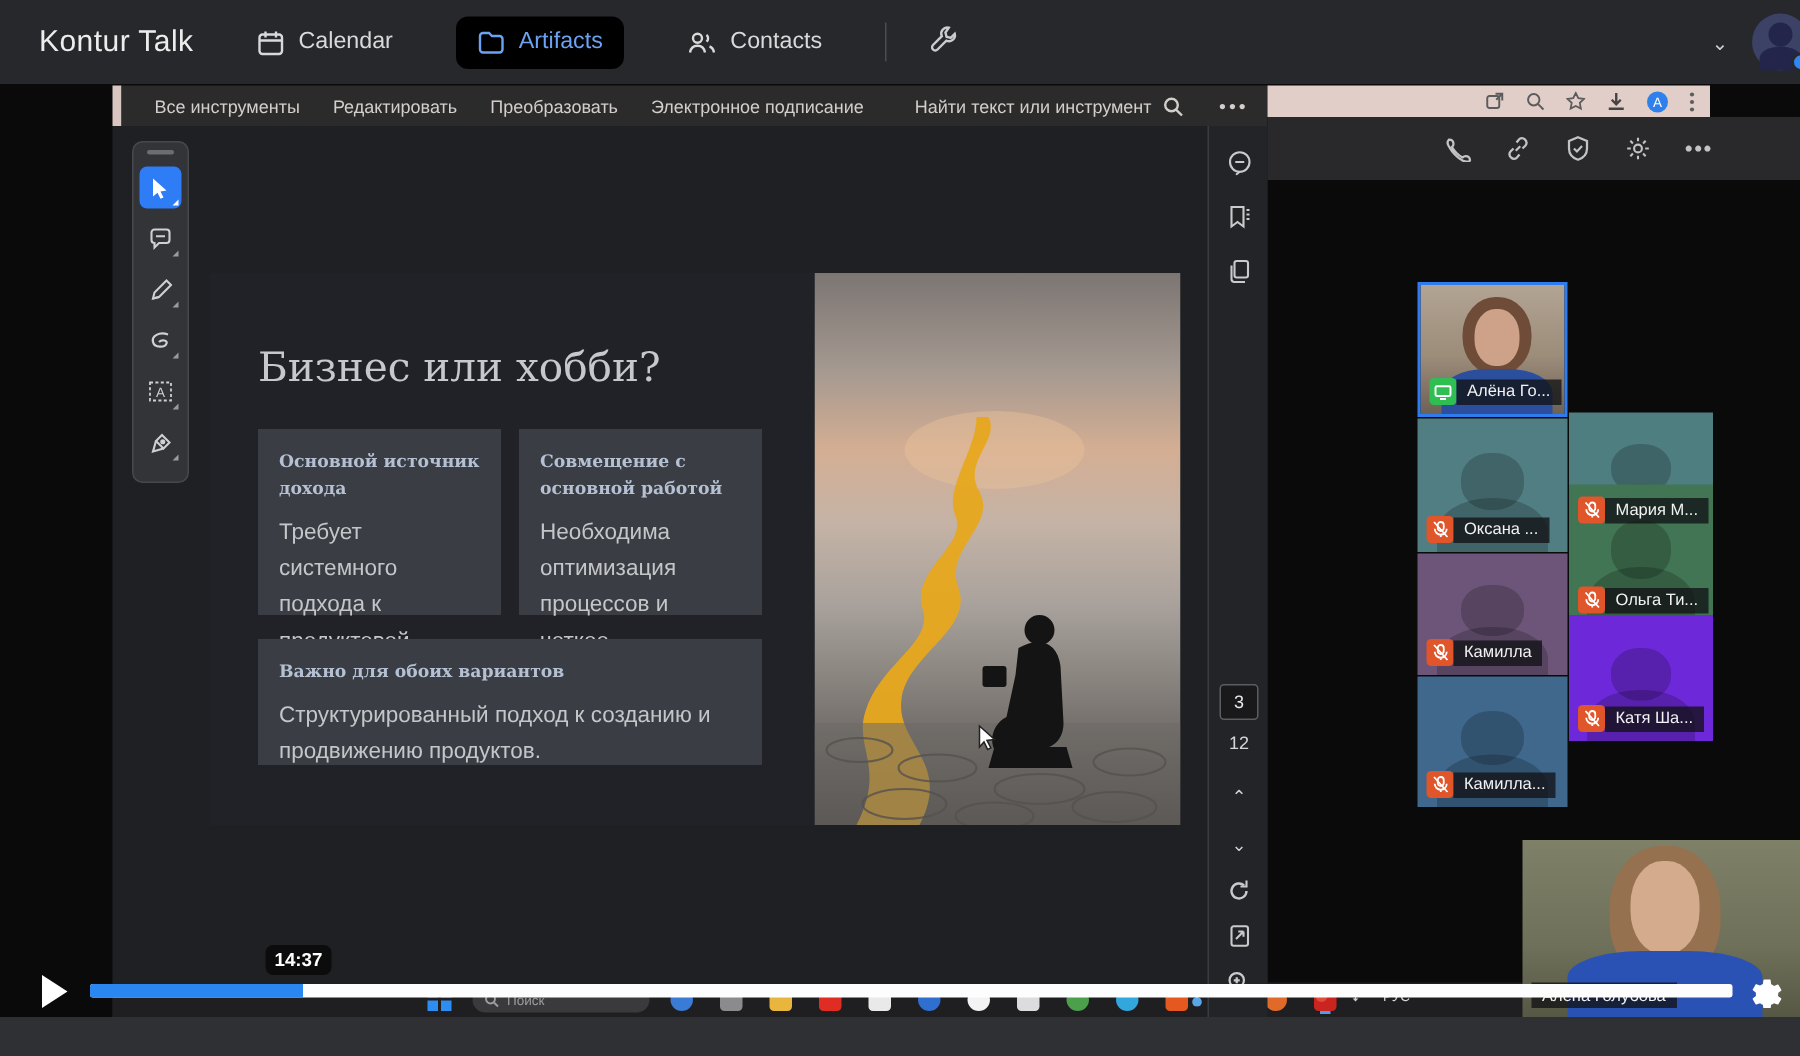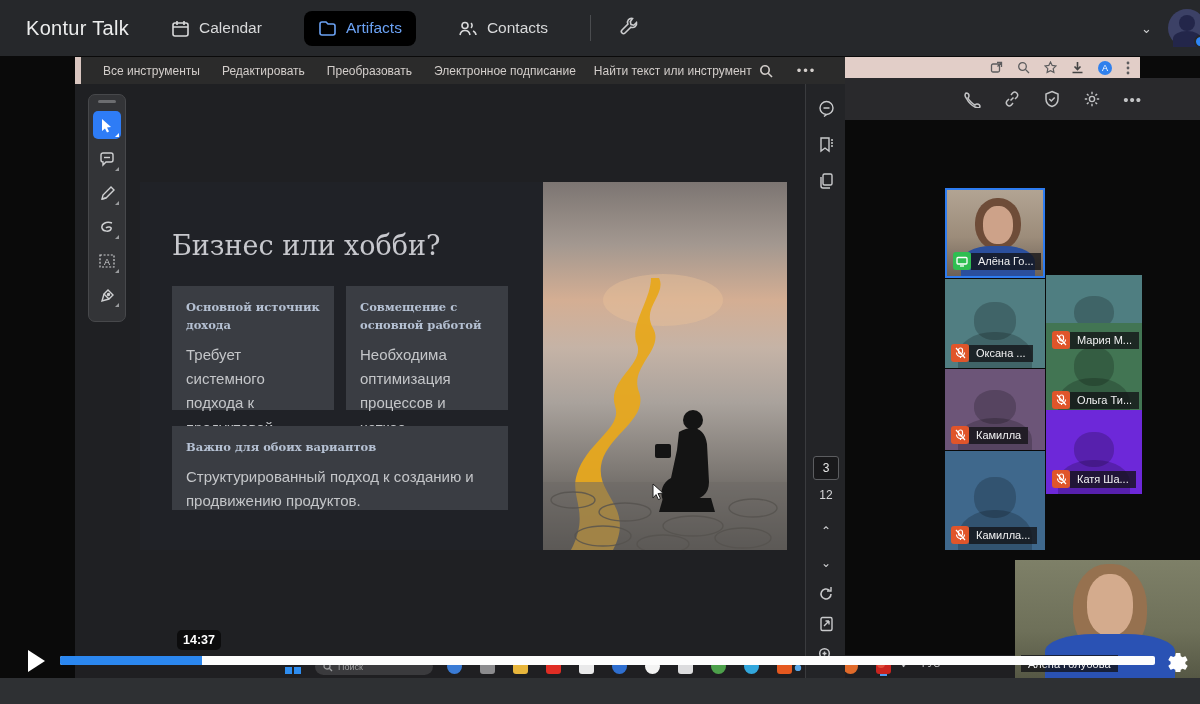--- a/index.html
+++ b/index.html
@@ -28,21 +28,21 @@
 
   
   #player { left:0; top:56px; width:1200px; height:622px; background:#0a0a0a; overflow:hidden; }
   #bottomstrip { left:0; top:678px; width:1200px; height:26px; background:#2e3033; }
 
   
   #acro-toolbar { left:81px; top:1px; width:764px; height:27px; background:#2b2b2b;
                   display:flex; align-items:center; color:#d3cecb; font-size:12px; }
   #acro-sliver { left:75px; top:1px; width:6px; height:27px; background:#d9c6c0; }
   .menu-item { margin-left:22px; white-space:nowrap; cursor:pointer; }
-  .search-wrap { margin-left:18px; display:flex; align-items:center; gap:7px; cursor:pointer; }
+  .search-wrap { margin-left:34px; display:flex; align-items:center; gap:7px; cursor:pointer; }
   .acro-dots { margin-left:24px; letter-spacing:2px; font-size:13px; cursor:pointer; }
   #acro-view { left:75px; top:28px; width:770px; height:594px; background:#1f2023; }
 
   
   #tool-rail { left:88px; top:38px; width:38px; height:228px; background:#333437;
                border:1px solid #47484b; border-radius:7px; display:flex; flex-direction:column;
                align-items:center; padding-top:5px; z-index:5; }
   .rail-handle { width:18px; height:3px; border-radius:2px; background:#6c6d70; margin-bottom:5px; }
   .tool-btn { width:28px; height:28px; margin:3px 0; border-radius:5px; display:flex;
               align-items:center; justify-content:center; position:relative; cursor:pointer; color:#cfd0d2; }
@@ -446,21 +446,21 @@
         <span class="badge mic">
           <svg width="11" height="12" viewBox="0 0 11 12" fill="none" stroke="#fff" stroke-width="1.2">
               <rect x="3.5" y="1" width="4" height="6" rx="2"></rect>
               <path d="M1.5 5.5a4 4 0 0 0 8 0M5.5 9.5V11M1 1l9 10"></path>
             </svg>
         </span>
         <span class="name-pill">Камилла</span>
       </div>
     </div>
 
-    <div class="tile" style="left: 945px; top: 395px; width: 100px; height: 99px; background-color: rgb(63, 104, 140);">
+    <div class="tile" style="left: 945px; top: 395px; width: 100px; height: 87px; background-color: rgb(63, 104, 140);">
       <div class="sil-head"></div>
       <div class="sil-body"></div>
       <div class="tile-label">
         <span class="badge mic">
           <svg width="11" height="12" viewBox="0 0 11 12" fill="none" stroke="#fff" stroke-width="1.2">
               <rect x="3.5" y="1" width="4" height="6" rx="2"></rect>
               <path d="M1.5 5.5a4 4 0 0 0 8 0M5.5 9.5V11M1 1l9 10"></path>
             </svg>
         </span>
         <span class="name-pill">Камилла...</span>

